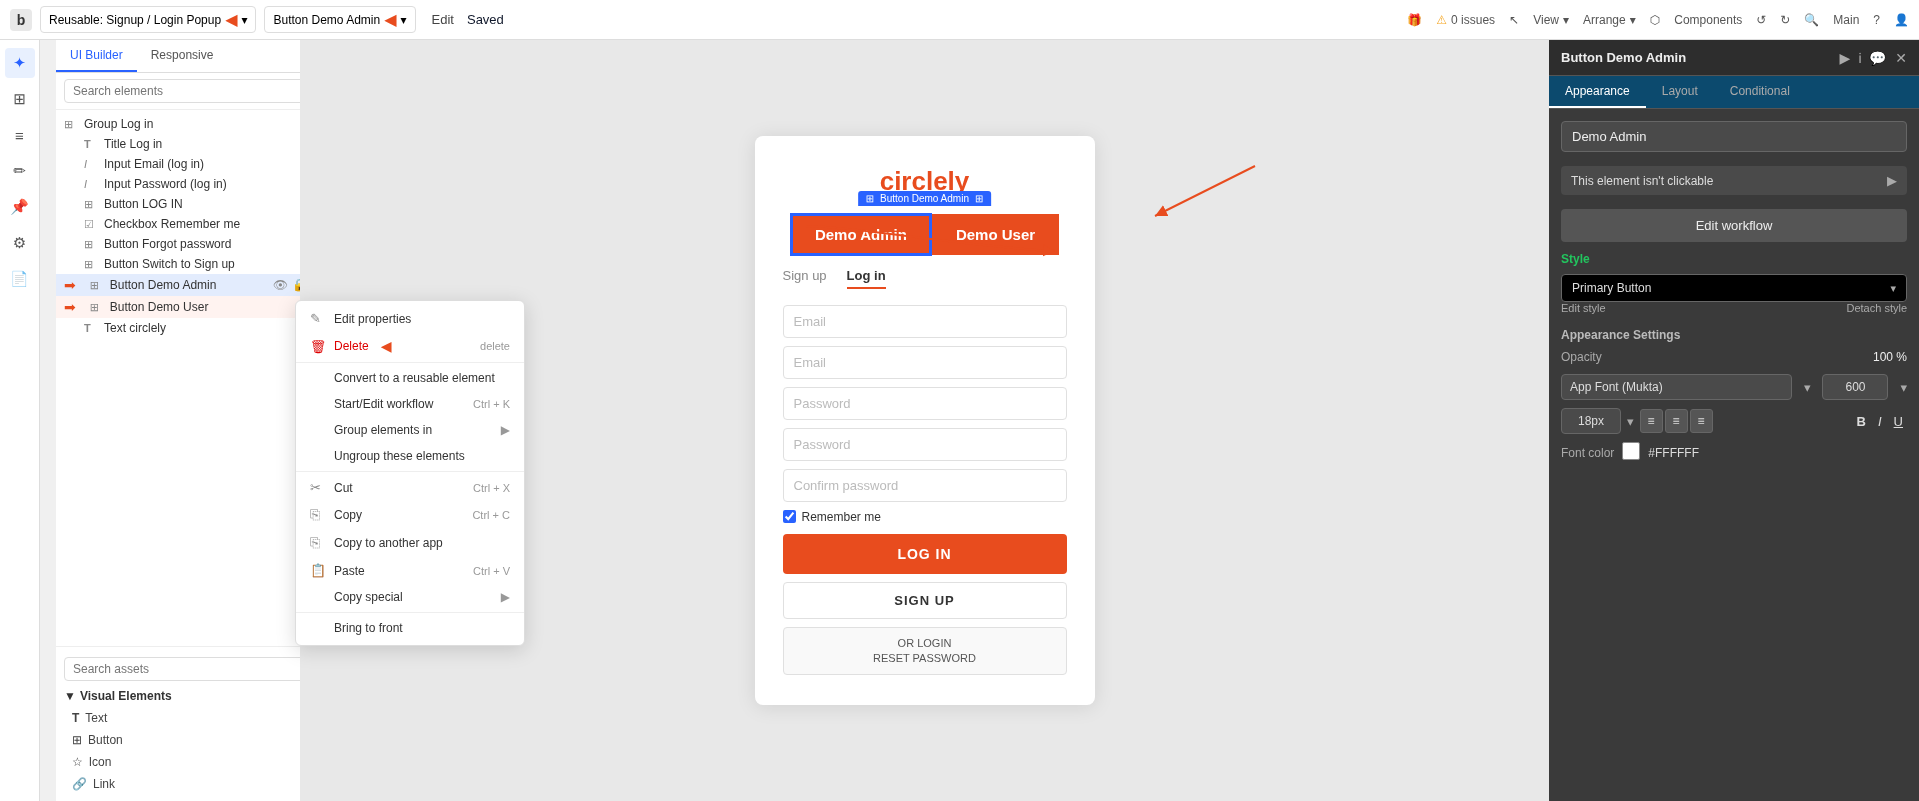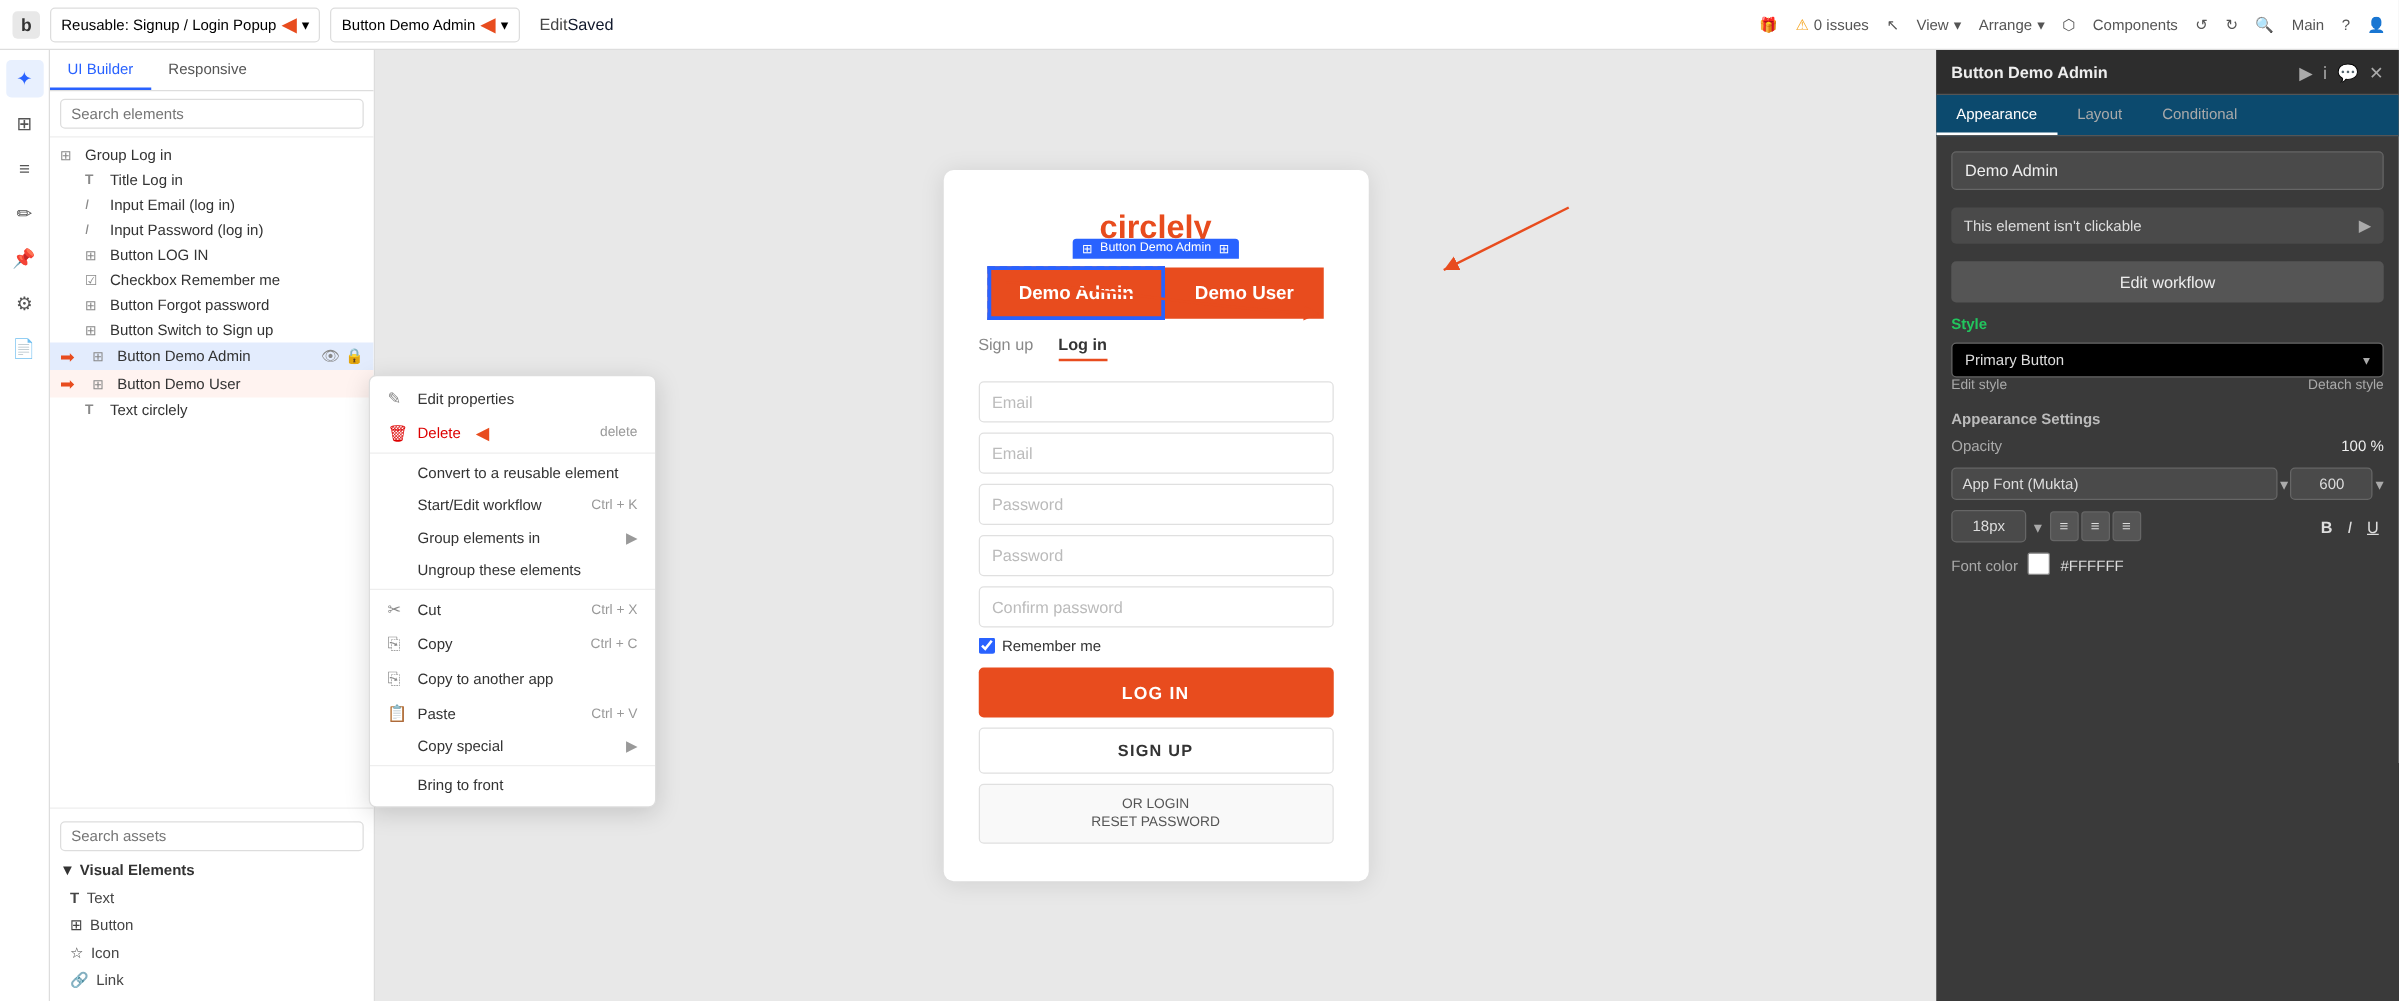--- a/index.html
+++ b/index.html
@@ -3,34 +3,34 @@
   <meta charset="utf-8">
   <style>
     * { box-sizing: border-box; margin: 0; padding: 0; }
     body { font-family: -apple-system, BlinkMacSystemFont, 'Segoe UI', sans-serif; font-size: 13px; background: #f0f0f0; overflow: hidden; width: 1919px; height: 801px; }
 
     
     .topbar { display: flex; align-items: center; height: 40px; background: #fff; border-bottom: 1px solid #ddd; padding: 0 10px; gap: 8px; }
     .topbar-logo { width: 22px; height: 22px; background: #e8e8e8; border-radius: 4px; display: flex; align-items: center; justify-content: center; font-weight: bold; font-size: 14px; color: #333; }
     .topbar-dropdown { display: flex; align-items: center; gap: 4px; padding: 3px 8px; border: 1px solid #ddd; border-radius: 4px; cursor: pointer; font-size: 12px; }
     .topbar-dropdown .arrow-red { color: #e84c1e; font-size: 16px; }
-    .topbar-actions { display: flex; align-items: center; gap: 0; margin-left: 8px; }
+    .topbar-actions { display: flex; align-items: center; gap: 13px; margin-left: 8px; }
     .topbar-edit { font-size: 13px; color: #444; cursor: pointer; }
     .topbar-saved { font-size: 13px; color: #0f172a; }
     .topbar-right { margin-left: auto; display: flex; align-items: center; gap: 14px; }
     .topbar-right-item { font-size: 12px; color: #555; cursor: pointer; display: flex; align-items: center; gap: 4px; }
     .topbar-right-item .warn { color: #f5a623; }
 
     
     .left-icons { width: 40px; background: #fff; border-right: 1px solid #ddd; display: flex; flex-direction: column; align-items: center; padding-top: 8px; gap: 6px; position: absolute; top: 40px; left: 0; bottom: 0; }
     .left-icon { width: 30px; height: 30px; display: flex; align-items: center; justify-content: center; border-radius: 4px; cursor: pointer; color: #555; font-size: 15px; }
     .left-icon.active { background: #e8f0fe; color: #2962ff; }
 
     
-    .tree-panel { position: absolute; top: 40px; left: 40px; width: 260px; bottom: 0; background: #fff; border-right: 1px solid #ddd; display: flex; flex-direction: column; overflow: hidden; }
+    .tree-panel { position: absolute; top: 40px; left: 56px; width: 260px; bottom: 0; background: #fff; border-right: 1px solid #ddd; display: flex; flex-direction: column; overflow: hidden; }
     .tree-tabs { display: flex; border-bottom: 1px solid #ddd; }
     .tree-tab { padding: 8px 14px; font-size: 12px; cursor: pointer; color: #555; }
     .tree-tab.active { color: #2962ff; border-bottom: 2px solid #2962ff; }
     .tree-search { padding: 6px 8px; border-bottom: 1px solid #eee; }
     .tree-search input { width: 100%; padding: 4px 8px; border: 1px solid #ddd; border-radius: 4px; font-size: 12px; outline: none; }
     .tree-content { flex: 1; overflow-y: auto; padding: 4px 0; }
     .tree-item { display: flex; align-items: center; padding: 3px 8px; font-size: 12px; cursor: pointer; color: #333; gap: 4px; }
     .tree-item.selected { background: #e3ecfd; }
     .tree-item.highlighted { background: #fff3f0; }
     .tree-item .item-icon { color: #888; font-size: 11px; min-width: 16px; }
@@ -96,21 +96,21 @@
     .rp-btn-dark { width: 100%; background: #555; border: none; border-radius: 4px; color: #eee; padding: 9px; font-size: 13px; cursor: pointer; margin-bottom: 10px; }
     .rp-section-title { font-size: 12px; color: #22c55e; margin-bottom: 8px; font-weight: 600; }
     .rp-select-row { display: flex; align-items: center; gap: 8px; background: #000000; border: 1px solid #666; border-radius: 4px; padding: 6px 10px; }
     .rp-select-label { flex: 1; font-size: 12px; color: #ddd; }
     .rp-chevron { color: #aaa; font-size: 11px; }
     .rp-row2 { display: flex; justify-content: space-between; font-size: 11px; color: #aaa; margin-bottom: 8px; cursor: pointer; }
     .rp-settings-title { font-size: 12px; color: #bbb; font-weight: 600; margin-bottom: 8px; }
     .rp-opacity-row { display: flex; align-items: center; justify-content: space-between; margin-bottom: 10px; }
     .rp-opacity-label { font-size: 12px; color: #aaa; }
     .rp-opacity-val { font-size: 12px; color: #eee; }
-    .rp-font-row { display: flex; align-items: center; gap: 2px; margin-bottom: 8px; }
+    .rp-font-row { display: flex; align-items: center; gap: 12px; margin-bottom: 8px; }
     .rp-font-select { flex: 1; background: #4a4a4a; border: 1px solid #666; border-radius: 4px; padding: 5px 8px; color: #ddd; font-size: 12px; }
     .rp-font-val { background: #4a4a4a; border: 1px solid #666; border-radius: 4px; padding: 5px 8px; color: #ddd; font-size: 12px; width: 66px; text-align: center; }
     .rp-size-row { display: flex; align-items: center; gap: 6px; margin-bottom: 8px; }
     .rp-size-val { background: #4a4a4a; border: 1px solid #666; border-radius: 4px; padding: 5px 8px; color: #ddd; font-size: 12px; width: 60px; text-align: center; }
     .rp-align-group { display: flex; gap: 2px; }
     .rp-align-btn { background: #555; border: 1px solid #666; border-radius: 3px; color: #ddd; padding: 4px 7px; font-size: 12px; cursor: pointer; }
     .rp-format-group { display: flex; gap: 4px; margin-left: auto; }
     .rp-format-btn { background: transparent; border: none; color: #ddd; font-size: 13px; cursor: pointer; padding: 2px 4px; }
     .rp-color-row { display: flex; align-items: flex-end; gap: 8px; margin-bottom: 8px; }
     .rp-color-label { font-size: 12px; color: #aaa; }

